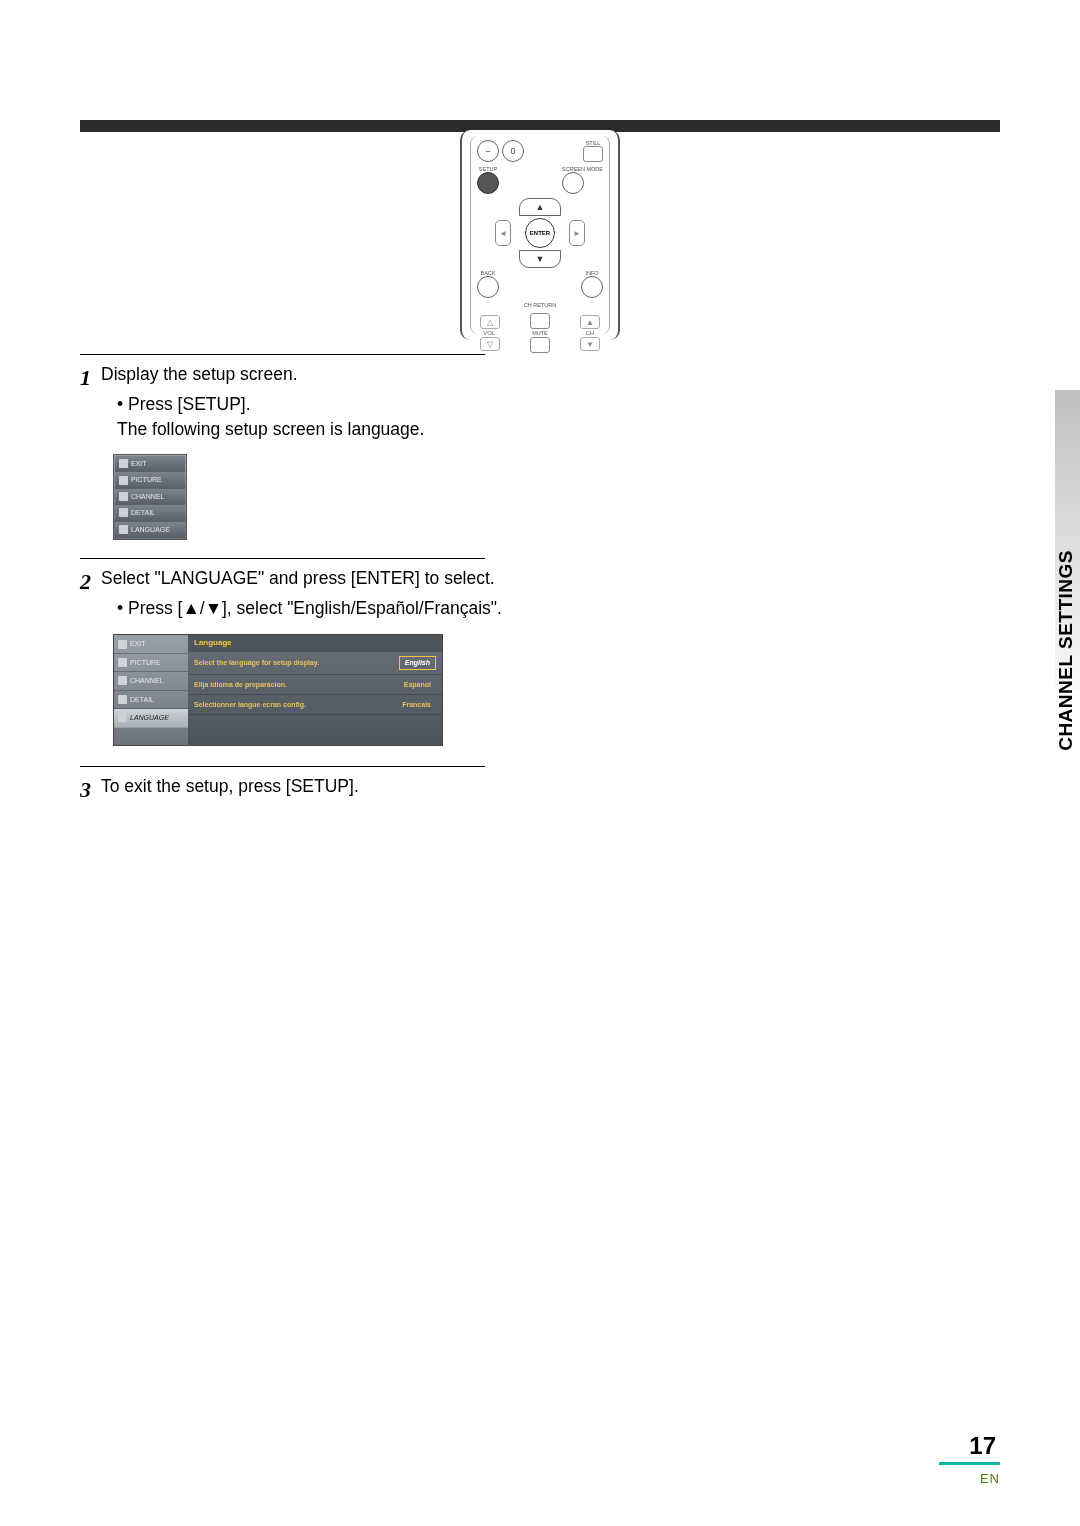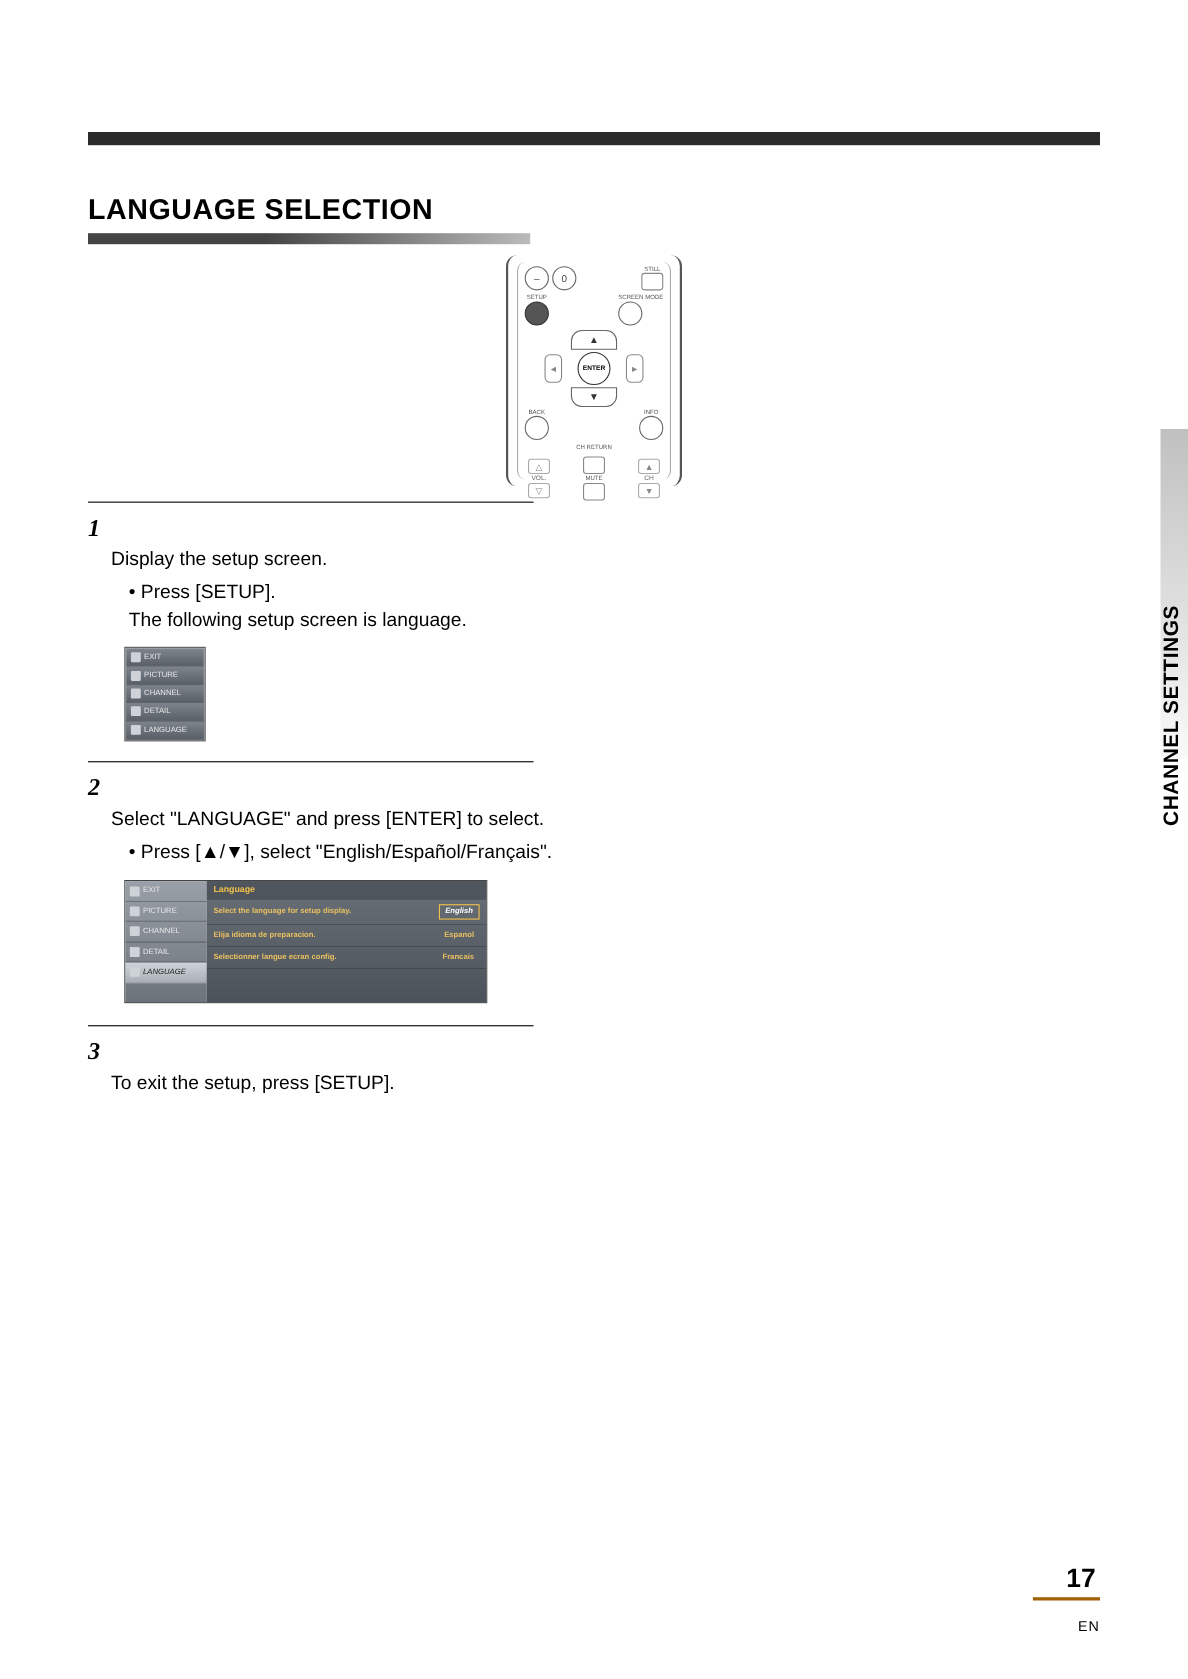--- a/index.html
+++ b/index.html
@@ -26,54 +26,50 @@
   .dpad .enter { position:absolute; left:30px; top:20px; width:30px; height:30px; border:1px solid #333; border-radius:50%; display:flex; align-items:center; justify-content:center; font-size:6px; font-weight:bold;}
   .volch { display:flex; justify-content:space-between; align-items:center; margin-top:4px;}
   .rocker { width:26px; text-align:center; }
   .rocker .rbox { width:20px; height:14px; border:1px solid #aaa; border-radius:3px; margin:1px auto; display:flex; align-items:center; justify-content:center; font-size:8px; color:#888;}
   .rocker .lbl { font-size:6px; color:#666; }
   .mute { text-align:center; }
   .mute .sq { margin:1px auto; }
   .hr { border:none; border-top:1px solid #000; margin: 14px 0 8px 0; width: 405px; }
   .step { display:flex; gap:10px; width:430px; font-size:17.5px; line-height:1.35; }
   .step .num { font-style: italic; font-weight: bold; font-size: 22px; font-family: Georgia, serif; }
-  .step .body { flex:1;margin-top:32px; }
+  .step .body { flex:1; }
   .bullet { margin: 6px 0 0 16px; }
   .bullet-text { display:block; margin-top:2px; }
   .menu-thumb { margin:12px 0 4px 12px; width:74px; border:1px solid #555; background: linear-gradient(#9aa0a8,#6c737b); padding:1px; }
   .menu-thumb .mi { background: linear-gradient(#7d848c,#5a6068); color:#e8e8e8; font-size:7px; padding:3px 4px; border-bottom:1px solid rgba(0,0,0,0.25); display:flex; align-items:center; gap:3px;}
   .menu-thumb .mi .ico { width:9px; height:9px; background:#cfd3d8; border-radius:1px; display:inline-block;}
   .lang-shot { margin:14px 0 6px 12px; width:330px; display:flex; border:1px solid #444; }
   .lang-side { width:74px; background: linear-gradient(#9aa0a8,#6c737b); }
   .lang-side .mi { font-size:7px; color:#e8e8e8; padding:4px 4px; border-bottom:1px solid rgba(0,0,0,0.25); display:flex; gap:3px; align-items:center;}
   .lang-side .mi .ico{width:9px;height:9px;background:#cfd3d8;border-radius:1px;display:inline-block;}
   .lang-side .mi.active { background: linear-gradient(#cfd4da,#a9afb6); color:#222; font-style: italic;}
   .lang-main { flex:1; background: linear-gradient(#6a7078,#4c5259); padding:0;}
   .lang-title { background:#4f555c; color:#f2c14a; font-size:8px; font-weight:bold; padding:3px 6px;}
   .lang-row { display:flex; justify-content:space-between; align-items:center; padding:4px 6px; border-bottom:1px solid rgba(0,0,0,0.2);}
   .lang-row .lt { color:#e8c060; font-size:7px; font-weight:bold;}
   .lang-row .opt { font-size:7px; color:#e8c060; font-weight:bold; padding:1px 5px;}
   .lang-row .opt.selected { border:1px solid #f2c14a; font-style: italic; color:#fff;}
   .side-tab { position:absolute; right: -85px; top: 270px; width: 30px; height: 300px; background: linear-gradient(to bottom, rgba(150,150,150,0.6), rgba(150,150,150,0.05)); }
   .side-text { position:absolute; right: -55px; top: 430px; transform: rotate(-90deg); transform-origin: right top; font-weight:bold; font-size:19px; letter-spacing:0.5px; white-space: nowrap;}
   .pagefoot { position:absolute; right:0; bottom:0; text-align:right;}
-  .pagefoot .pn { font-size:24px; font-weight:bold; border-bottom: 3px solid #a16207; padding: 0 4px 2px 30px; display:inline-block;}
-  .pagefoot .en { font-size:13px; margin-top:16px; letter-spacing:1px; color:#000000;}
+  .pagefoot .pn { font-size:24px; font-weight:bold; border-bottom: 3px solid #14b8a6; padding: 0 4px 2px 30px; display:inline-block;}
+  .pagefoot .en { font-size:13px; margin-top:6px; letter-spacing:1px; color:#4d7c0f;}
   .kbtn { font-weight: normal; }
 </style>
 </head>
 <body>
 
 <div class="page">
   <div class="topbar"></div>
 
-  <div class="heading-wrap">
-    <div class="heading">LANGUAGE SELECTION</div>
-    <div class="heading-underline"></div>
-  </div>
 
 
   <div class="remote">
     <div class="remote-inner">
       <div class="row">
         <div style="display:flex;gap:3px;align-items:center;">
           <div class="circ">–</div>
           <div class="circ">0</div>
         </div>
         <div style="text-align:center;">

